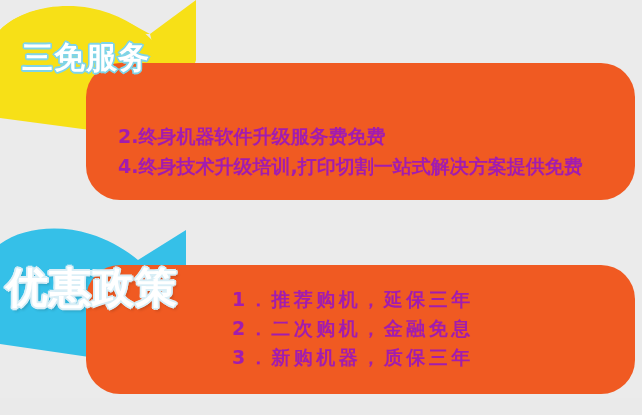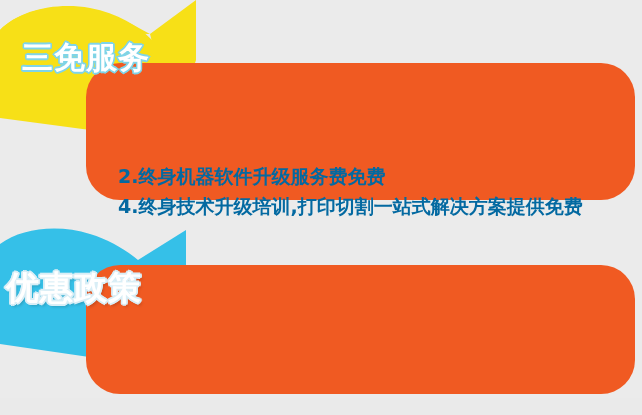--- a/index.html
+++ b/index.html
@@ -71,37 +71,36 @@
     paint-order: stroke fill;
     text-shadow:
       1.6px 0 0 #7fd4e8, -1.6px 0 0 #7fd4e8,
       0 1.6px 0 #7fd4e8, 0 -1.6px 0 #7fd4e8,
       1.2px 1.2px 0 #7fd4e8, -1.2px 1.2px 0 #7fd4e8,
       1.2px -1.2px 0 #7fd4e8, -1.2px -1.2px 0 #7fd4e8;
   }
   .badge-title-bottom {
     left: 6px;
     top: 270px;
-    font-size: 33px;
+    font-size: 42px;
     line-height: 36px;
     text-shadow:
       1.8px 0 0 #d9eef6, -1.8px 0 0 #d9eef6,
       0 1.8px 0 #d9eef6, 0 -1.8px 0 #d9eef6,
       1.4px 1.4px 0 #d9eef6, -1.4px 1.4px 0 #d9eef6,
       1.4px -1.4px 0 #d9eef6, -1.4px -1.4px 0 #d9eef6,
       2px 3px 3px rgba(0,0,0,0.18);
   }
 
   
   .lines {
     position: absolute;
     z-index: 3;
-    color: #0369a1;
+    color: #a21caf;
     font-weight: bold;
-    margin-top: 40px;
   }
   .lines-top {
     left: 118px;
     top: 121px;
     font-size: 19px;
     line-height: 30px;
   }
   .lines-top .line { white-space: nowrap; }
 
   .lines-bottom {
@@ -159,14 +158,19 @@
 
   <div class="badge-title badge-title-top">三免服务</div>
 
   <div class="badge-title badge-title-bottom">优惠政策</div>
 
   <div class="lines lines-top">
     <div class="line">2.终身机器软件升级服务费免费</div>
     <div class="line">4.终身技术升级培训,打印切割一站式解决方案提供免费</div>
   </div>
 
+  <div class="lines lines-bottom">
+    <div class="line">1．推荐购机，延保三年</div>
+    <div class="line">2．二次购机，金融免息</div>
+    <div class="line">3．新购机器，质保三年</div>
+  </div>
 
 </div>
 
 </body></html>

